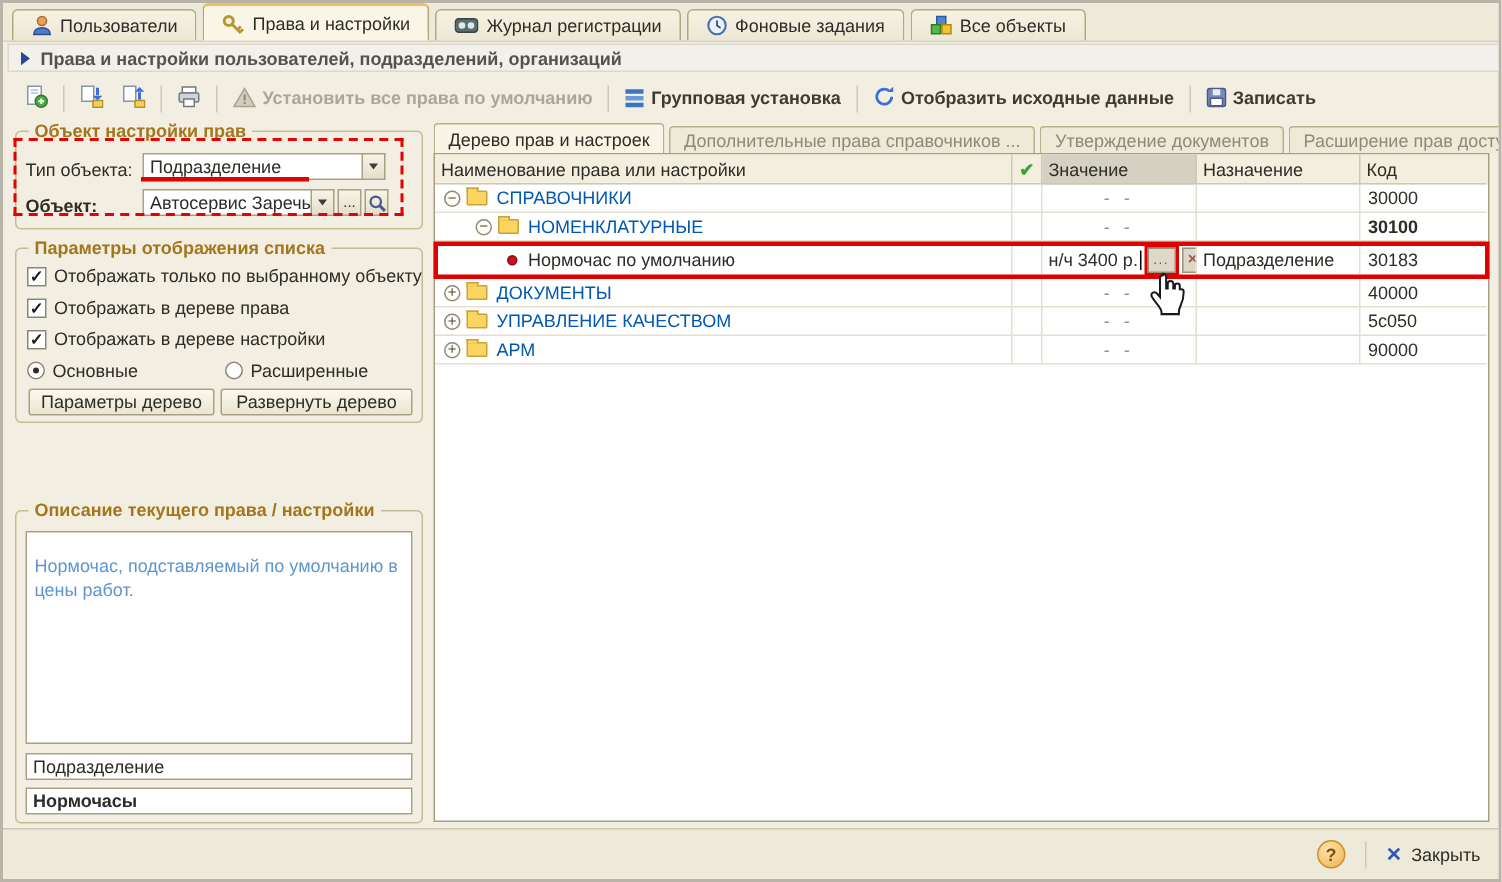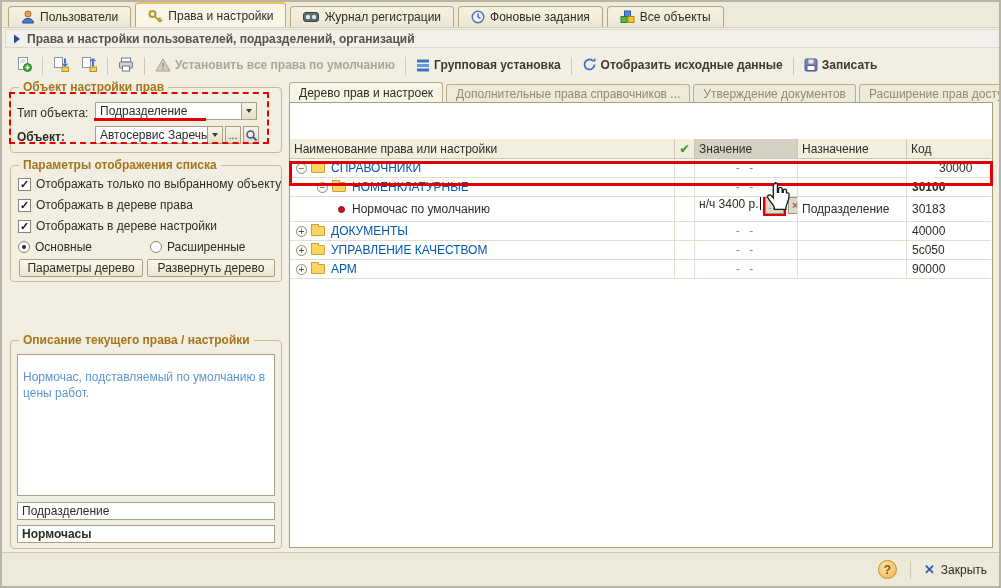--- a/index.html
+++ b/index.html
@@ -45,37 +45,37 @@
   .rb.on::after { content:''; position:absolute; inset:3px; background:#2e2c26; border-radius:50%; }
   .btn { position:absolute; background:linear-gradient(#fbf8ee,#ebe5d1); border:1px solid #a9a083;
     border-radius:2px; display:flex; align-items:center; justify-content:center; height:18px; }
   .descbox { position:absolute; background:#fff; border:1px solid #a9a083; color:#5e96cc; padding:14px 5px; line-height:1.35; }
   
   .rtabs { position:absolute; left:287px; top:80px; width:706px; height:20px; display:flex; align-items:flex-end; }
   .rtab { display:inline-flex; align-items:center; padding:0 9px; height:18px; border:1px solid #b9b08a; border-bottom:none;
     border-radius:3px 3px 0 0; background:#edead8; color:#8f8a78; margin-right:3px; white-space:nowrap; }
   .rtab.active { background:#f8f4e6; color:#2e2c26; height:20px; }
   .table { position:absolute; left:287px; top:100px; width:704px; height:446px; background:#fff; border:1px solid #a79e7e; }
-  .thead { display:grid; grid-template-columns:385px 20px 103px 109px 84px; height:20px; background:#f3efdf;margin-top:36px; }
+  .thead { display:grid; grid-template-columns:385px 20px 103px 109px 84px; height:20px; background:#f3efdf; }
   .hc { border-right:1px solid #cdc8b6; border-bottom:1px solid #cdc8b6; display:flex; align-items:center; padding:0 4px; overflow:hidden; white-space:nowrap; }
   .hc.value-h { background:#d5d1c2; }
   .hc.check-h { justify-content:center; padding:0; color:#3aa53a; font-weight:bold; }
   .trow { display:grid; grid-template-columns:385px 20px 103px 109px 84px; height:19px; }
   .trow.editing { height:25px; }
   .cell { border-right:1px solid #e3dfd0; border-bottom:1px solid #e3dfd0; display:flex; align-items:center; padding:0 4px; overflow:hidden; white-space:nowrap; }
   .cell.code { padding-left:5px; }
   .fname { color:#0058b0; }
   .exp { width:11px; height:11px; border:1px solid #8f8a76; border-radius:50%; background:#fdfdf6; color:#4d4a40;
     font-size:10px; line-height:9px; text-align:center; margin-right:4px; flex:none; }
   .folder { width:14px; height:10px; background:#fbd55f; border:1px solid #c9a23c; border-radius:1px; position:relative; margin-right:6px; flex:none; }
   .folder::before { content:''; position:absolute; top:-3px; left:-1px; width:6px; height:2px;
     background:#fbd55f; border:1px solid #c9a23c; border-bottom:none; }
   .bullet { width:7px; height:7px; border-radius:50%; background:#cf1020; border:1px solid #8d0a16; margin-right:7px; flex:none; }
   .dashes { margin:0 auto; color:#8f8c80; letter-spacing:3px; }
-  .val-editor { display:flex; width:100%; height:100%; }
+  .val-editor { display:flex; align-items:center; width:100%; height:100%; }
   .valtext { margin-left:auto; }
   .caret { width:1px; height:13px; background:#000; margin-left:1px; flex:none; }
   .dots-btn { width:19px; height:17px; font-size:9px; letter-spacing:1px; background:#ddd8c8; border:1px solid #98927c;
     outline:2px solid #e00000; margin-left:4px; color:#55524a; flex:none; line-height:6px; }
   .clear-btn { width:15px; height:17px; color:#b05050; font-weight:bold; background:#ddd8c8; border:1px solid #98927c;
     margin-left:4px; flex:none; font-size:11px; line-height:11px; }
   
   .annot-dashed { position:absolute; left:7px; top:90px; width:260px; height:52px; border:2px dashed #e60000; pointer-events:none; z-index:30; }
   .annot-underline { position:absolute; left:92px; top:116px; width:112px; height:3px; background:#e00000; pointer-events:none; z-index:31; }
   .annot-row { position:absolute; left:-1px; top:58px; width:704px; height:25px; border:3px solid #e00000; pointer-events:none; z-index:30; }
@@ -342,21 +342,21 @@
             <span style="width: 2px; flex: 0 0 auto;"></span>
             <span class="exp">−</span>
             <span class="folder"></span>
             <span class="fname">СПРАВОЧНИКИ</span>
           </div>
           <div class="cell"></div>
           <div class="cell">
             <span class="dashes">- -</span>
           </div>
           <div class="cell"></div>
-          <div class="cell code" style="border-right: none; margin-left: 27px;">30000</div>
+          <div class="cell code" style="border-right: none;">30000</div>
         </div>
         <div class="trow">
           <div class="cell">
             <span style="width: 23px; flex: 0 0 auto;"></span>
             <span class="exp">−</span>
             <span class="folder"></span>
             <span class="fname">НОМЕНКЛАТУРНЫЕ</span>
           </div>
           <div class="cell"></div>
           <div class="cell">

